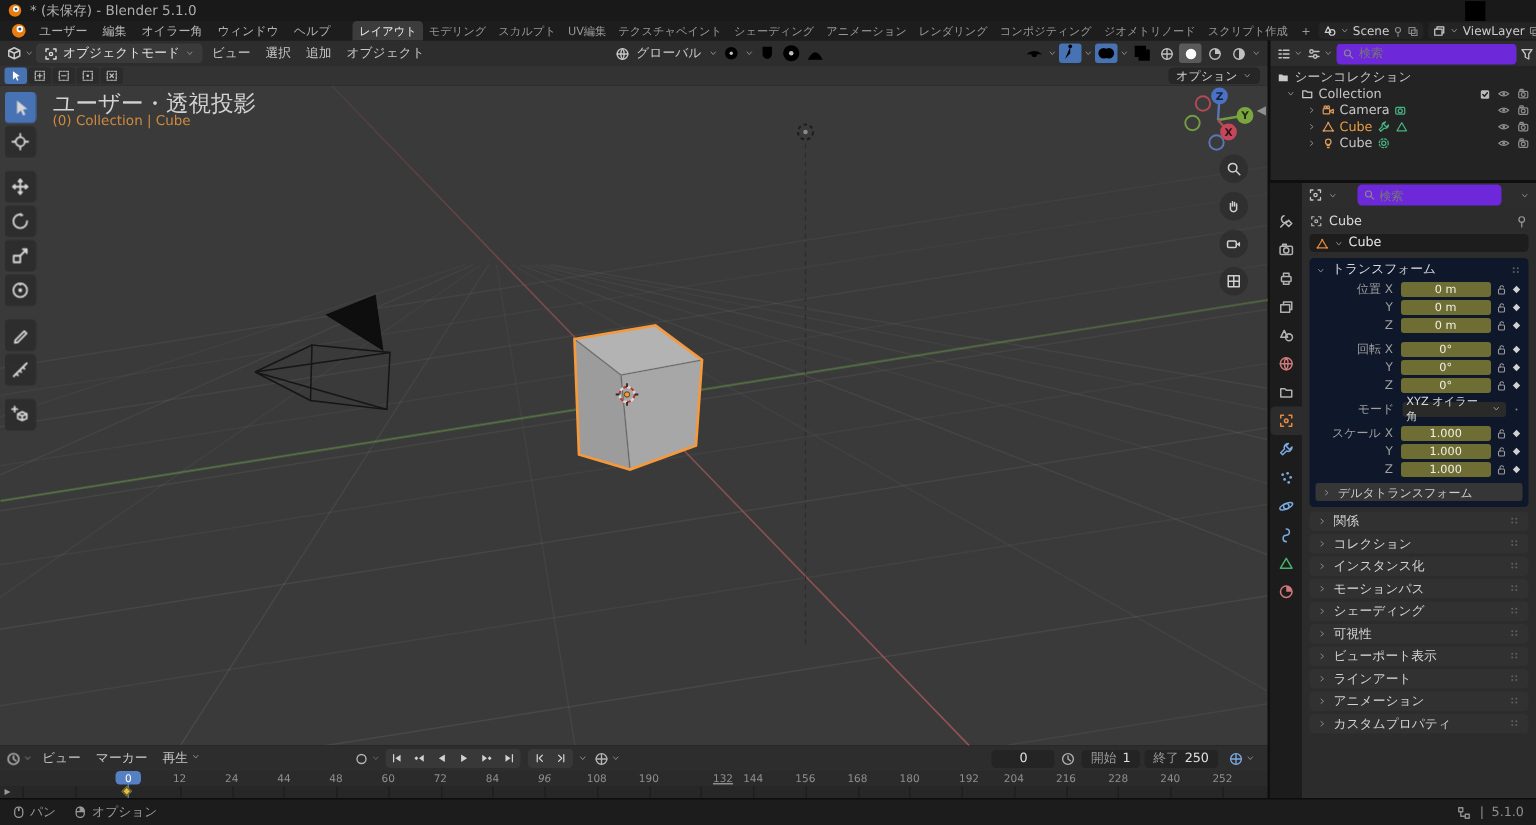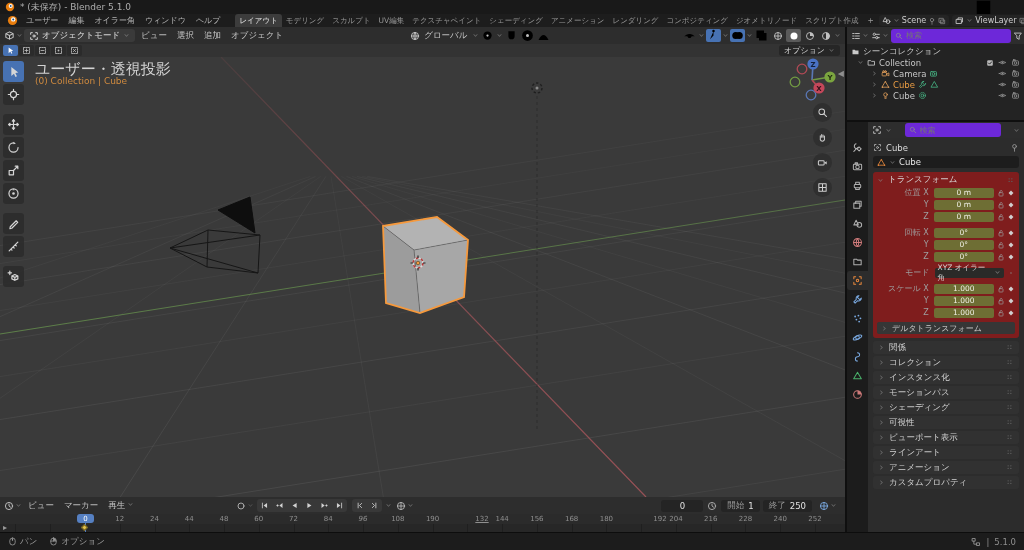--- a/index.html
+++ b/index.html
@@ -68,21 +68,21 @@
 .props{position:absolute;left:847px;top:122px;width:177px;height:410px;background:#2c2c2c}
 .tabstrip{position:absolute;left:0;top:0;width:21px;height:410px;background:#1c1c1c}
 .ptab{width:21px;height:19px;display:flex;align-items:center;justify-content:center}
 .ptab.active{background:#2c2c2c;border-radius:3px 0 0 3px}
 .pcontent{position:absolute;left:21px;top:0;right:0;bottom:0;font-size:8.5px}
 .phead{height:16px;background:#2d2d2d;display:flex;align-items:center;gap:3px;padding:0 4px}
 .phead .search{max-width:96px;margin:0 auto}
 .pbody{padding:3px 5px 0 5px}
 .crumb{height:13px;display:flex;align-items:center;gap:4px;color:#dcdcdc}
 .namefield{height:12px;background:#1d1d1d;border-radius:3px;display:flex;align-items:center;gap:3px;padding:0 4px;color:#e6e6e6;margin:2px 0 4px 0}
-.panel{background:#7f1d1d;border-radius:3px;padding:2px 4px 4px 4px;margin-bottom:3px}
+.panel{background:#0f172a;border-radius:3px;padding:2px 4px 4px 4px;margin-bottom:3px}
 .panel-head{height:12px;display:flex;align-items:center;gap:4px;color:#d9d9d9}
 .grip{margin-left:auto;color:#5f5f5f}
 .trow{display:flex;align-items:center;height:11px;margin-top:1px}
 .trow.gap{margin-top:5px}
 .trow .tlabel{width:58px;text-align:right;padding-right:5px;color:#9f9f9f;font-size:8px;white-space:nowrap}
 .tfield{width:62px;height:10px;background:var(--key);border-radius:2px;color:#f0f0e6;
  font-size:7.5px;display:flex;align-items:center;justify-content:center}
 .tdrop{width:70px;height:10px;background:#2a2a28;border-radius:2px;color:#d8d8d8;font-size:7.5px;
  display:flex;align-items:center;padding:0 3px;gap:2px}
 .ticons{display:flex;align-items:center;gap:2px;margin-left:3px;color:#9b9b9b}
@@ -1534,21 +1534,21 @@
       <span class="rnum" style="left: 293.56px;">72</span>
       <span class="rnum" style="left: 328.32px;">84</span>
       <span class="rnum" style="left: 363.08px; font-style: italic;">96</span>
       <span class="rnum" style="left: 397.84px;">108</span>
       <span class="rnum" style="left: 432.6px;">190</span>
       <span class="rnum" style="left: 482px; text-decoration: underline;">132</span>
       <span class="rnum" style="left: 502.12px;">144</span>
       <span class="rnum" style="left: 536.88px;">156</span>
       <span class="rnum" style="left: 571.64px;">168</span>
       <span class="rnum" style="left: 606.4px;">180</span>
-      <span class="rnum" style="left: 660px;">192</span>
+      <span class="rnum" style="left: 646px;">192</span>
       <span class="rnum" style="left: 675.92px;">204</span>
       <span class="rnum" style="left: 710.68px;">216</span>
       <span class="rnum" style="left: 745.44px;">228</span>
       <span class="rnum" style="left: 780.2px;">240</span>
       <span class="rnum" style="left: 814.96px;">252</span>
     </div>
 <div class="tl-track" id="tl-track">
       <span class="tick" style="left: 15.48px;"></span>
       <span class="tick" style="left: 50.24px;"></span>
       <span class="tick" style="left: 85px;"></span>

